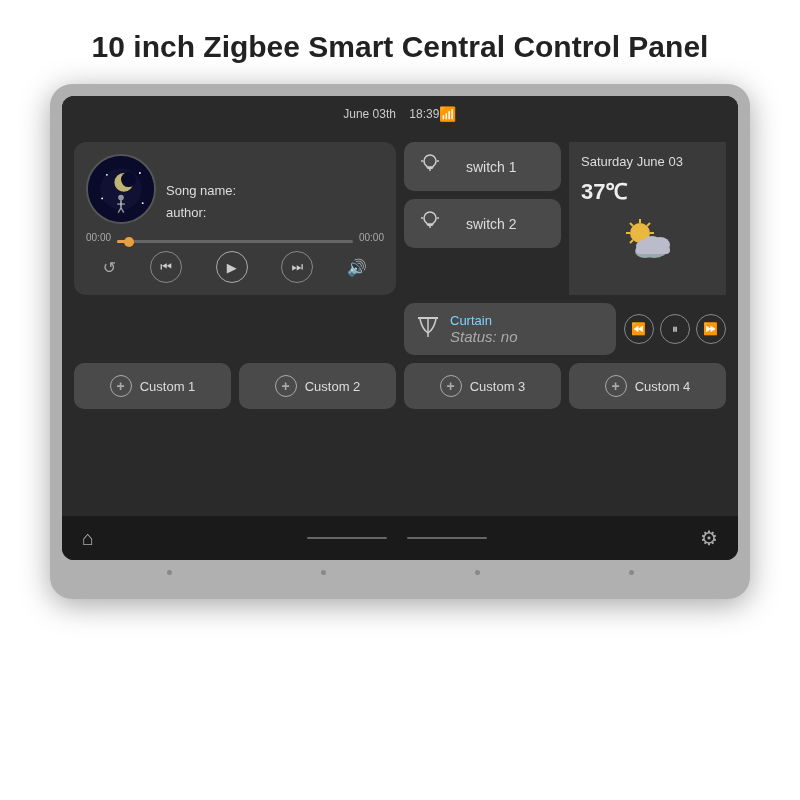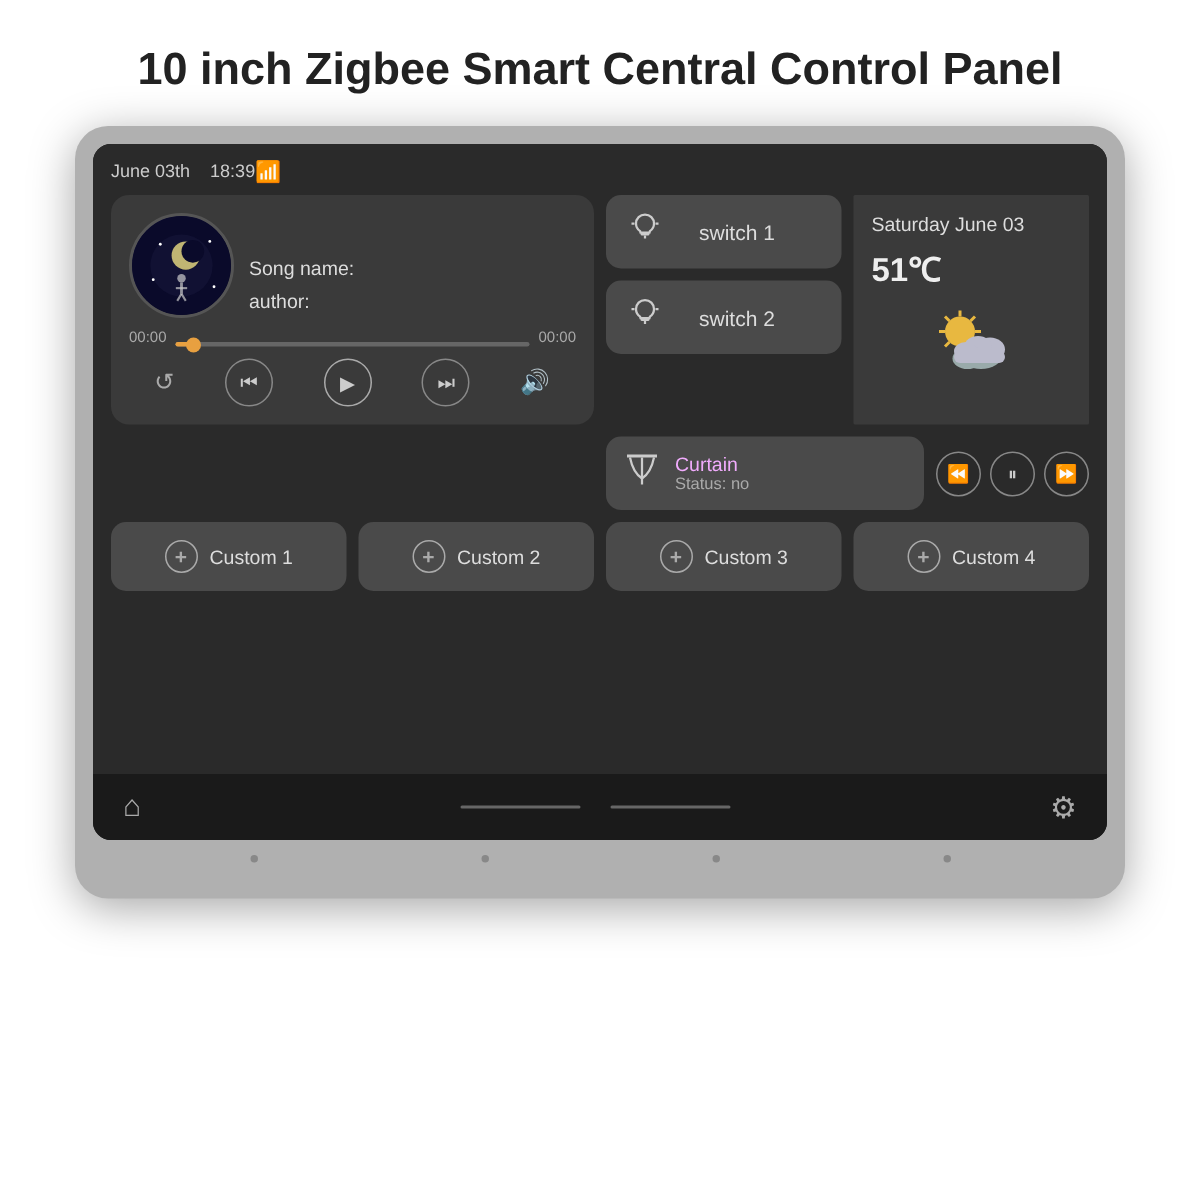--- a/index.html
+++ b/index.html
@@ -39,25 +39,25 @@
     
     .screen-content {
       background: #2a2a2a;
       padding: 10px 12px 12px;
       min-height: 420px;
     }
 
     
     .status-bar {
       display: flex;
-      justify-content: flex-start;
+      justify-content: center;
       align-items: center;
       color: #ccc;
       font-size: 12px;
-      margin-bottom: 8px;
+      margin-bottom: 20px;
     }
 
     
     .main-grid {
       display: grid;
       grid-template-columns: 1fr 1fr 1fr 1fr;
       grid-template-rows: auto auto auto auto;
       gap: 8px;
     }
 
@@ -225,27 +225,28 @@
 
     .curtain-icon {
       font-size: 18px;
     }
 
     .curtain-info {
       flex: 1;
     }
 
     .curtain-title {
-      color: #f0abfc;
+      color: #7dd3fc;
       font-size: 13px;
     }
 
     .curtain-status {
       color: #aaa;
-      font-size: 11px;
+      font-size: 15px;
+      font-style: italic;
     }
 
     .curtain-controls-row {
       display: flex;
       gap: 6px;
     }
 
     .curtain-ctrl-btn {
       width: 30px;
       height: 30px;
@@ -457,21 +458,21 @@
                 <line x1="3" y1="9" x2="5" y2="9" stroke="#ccc" stroke-width="1.5"></line>
                 <line x1="19" y1="9" x2="21" y2="9" stroke="#ccc" stroke-width="1.5"></line>
               </svg>
             </span>
             <span class="switch-label">switch 2</span>
           </div>
         </div>
 
         <div class="weather-widget">
           <div class="weather-date">Saturday June 03</div>
-          <div class="weather-temp">51℃</div>
+          <div class="weather-temp">37℃</div>
           <div class="weather-icon-container">
 
             <svg width="60" height="45" viewBox="0 0 60 45">
 
               <circle cx="22" cy="18" r="10" fill="#e8b840"></circle>
               <line x1="22" y1="4" x2="22" y2="8" stroke="#e8b840" stroke-width="2"></line>
               <line x1="22" y1="28" x2="22" y2="32" stroke="#e8b840" stroke-width="2"></line>
               <line x1="8" y1="18" x2="12" y2="18" stroke="#e8b840" stroke-width="2"></line>
               <line x1="32" y1="18" x2="36" y2="18" stroke="#e8b840" stroke-width="2"></line>
               <line x1="12" y1="8" x2="15" y2="11" stroke="#e8b840" stroke-width="2"></line>

